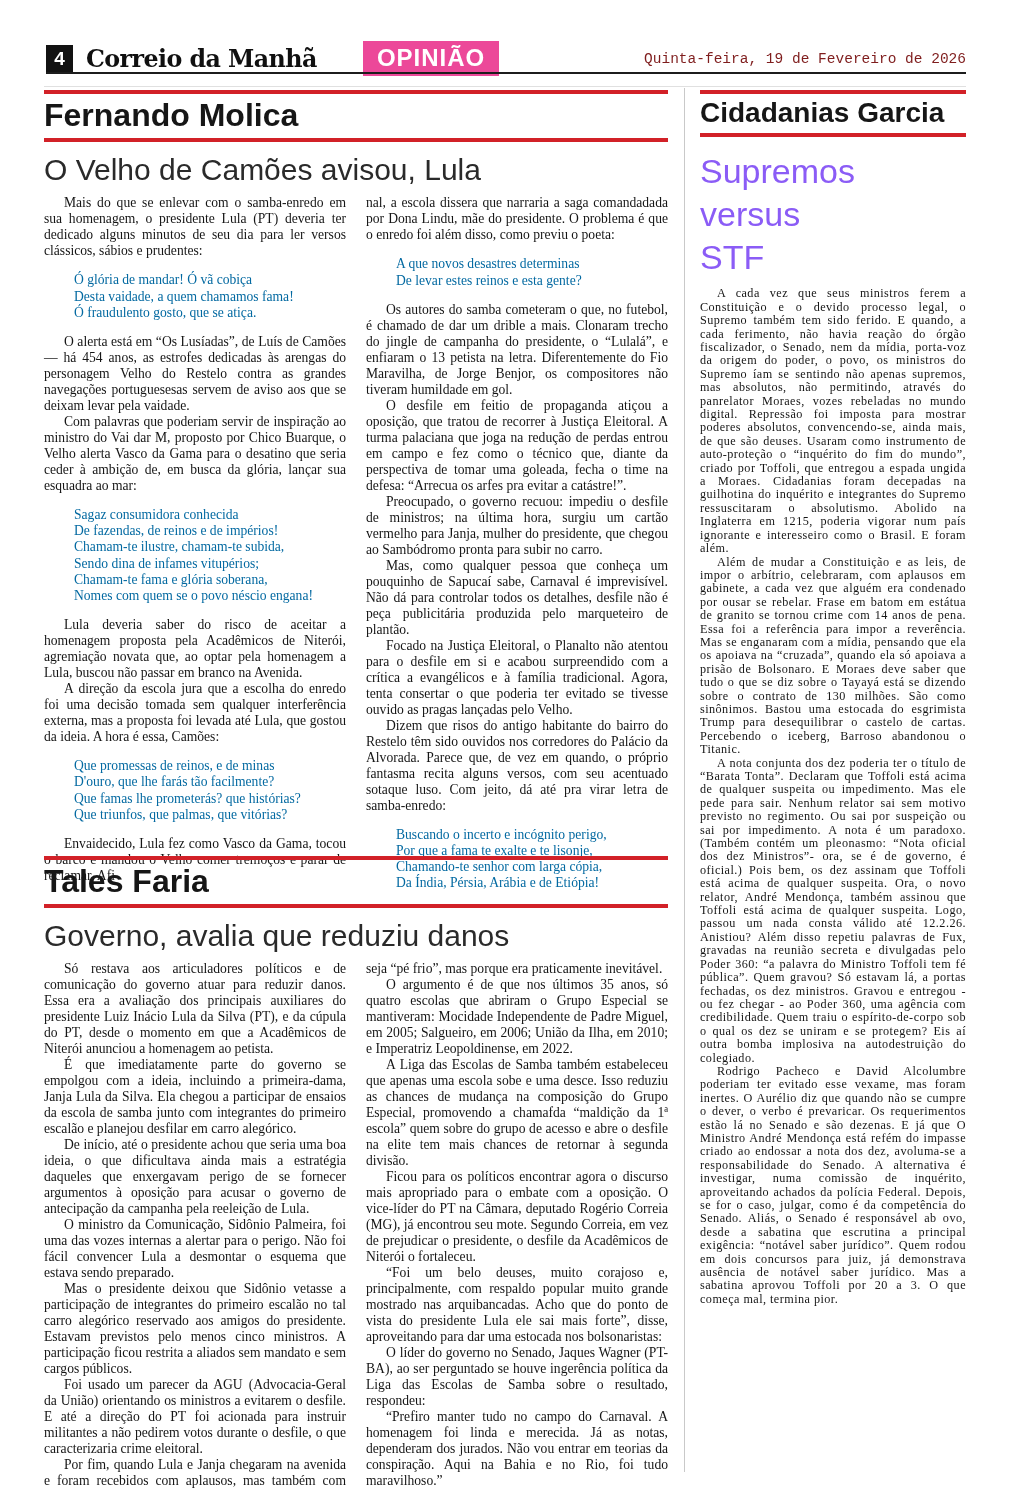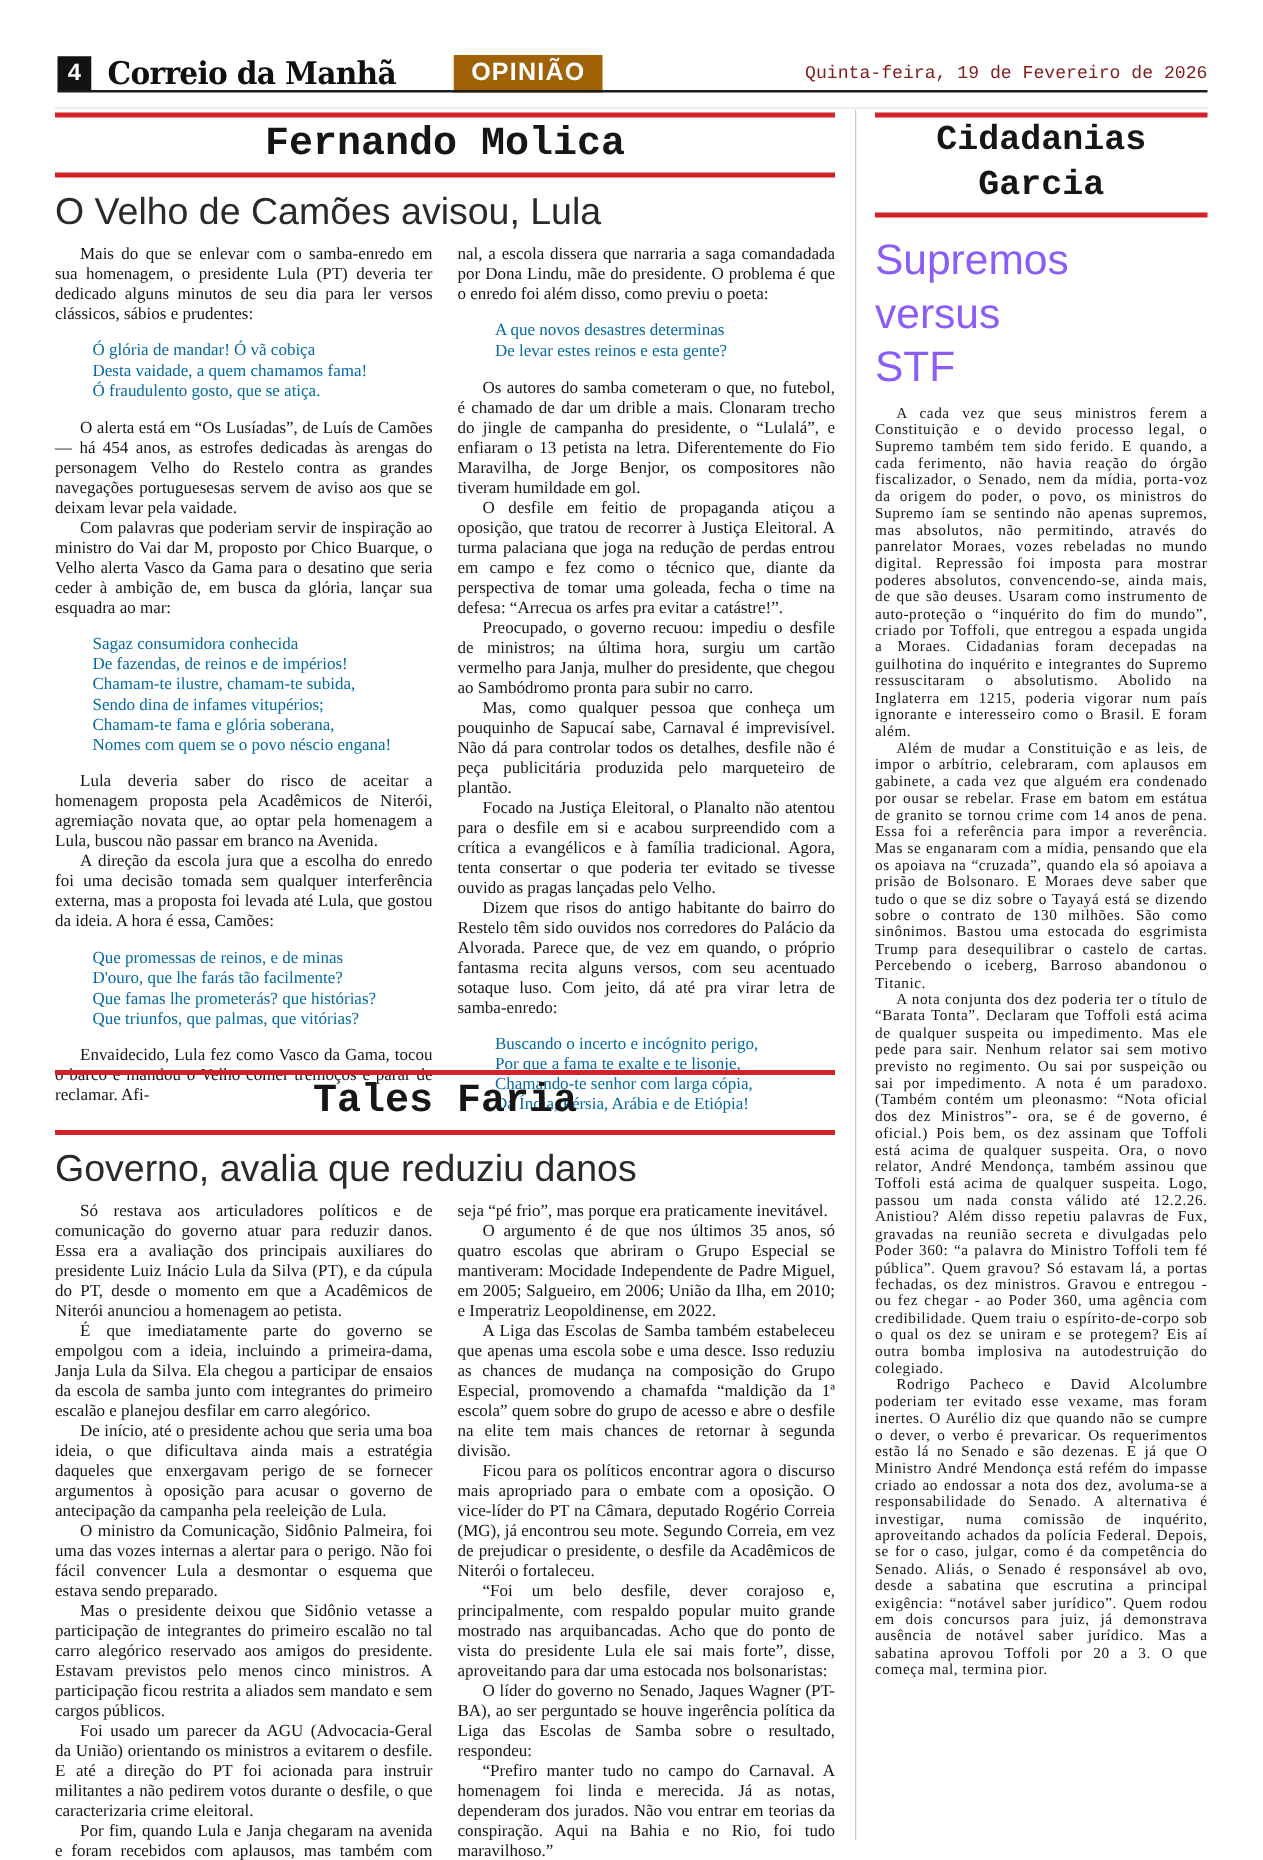--- a/index.html
+++ b/index.html
@@ -12,36 +12,36 @@
 
   
   .header { position:absolute; left:46px; right:44px; top:44px; height:29px;
             display:flex; align-items:center; }
   .pagenum { width:27px; height:28px; background:#121212; color:#fff;
              font-family:"Liberation Sans", sans-serif; font-weight:700; font-size:19px;
              display:flex; align-items:center; justify-content:center; }
   .masthead { font-family:"DejaVu Serif", serif; font-weight:700; font-size:25px;
               letter-spacing:-0.6px; margin-left:13px; white-space:nowrap;
               transform:scaleX(.95); transform-origin:left center; color:#101010; }
-  .section-tag { background:#a16207; color:#fff; font-family:"Liberation Sans", sans-serif;
-                 font-weight:700; font-size:20px; letter-spacing:1px;
+  .section-tag { background:#ec4899; color:#fff; font-family:"Liberation Sans", sans-serif;
+                 font-weight:700; font-size:24px; letter-spacing:1px;
                  padding:3px 14px 4px; margin-left:34px; }
   .date { margin-left:auto; font-family:Liberation Mono, monospace;
           font-size:14.5px; color:#7f1d1d; }
   .header-rule { position:absolute; left:46px; right:44px; top:72px;
                  border-top:2px solid #1c1c1c; }
   .content-hairline { position:absolute; left:44px; right:44px; top:86px;
                       border-top:1px solid #e0e0e0; }
   .v-divider { position:absolute; left:684px; top:88px; bottom:16px; width:1px;
                background:#c9c9c9; }
 
   
   .rule-red { height:4px; width:100%; }
-  .author { font-family:Liberation Mono, monospace; font-weight:700;
-            text-align:center; color:#161616; }
+  .author { font-family:Liberation Sans, sans-serif; font-weight:700;
+            color:#161616; }
   .headline { font-family:"Liberation Sans", sans-serif; font-weight:400;
               text-align:left; color:#2a2a2a; }
 
   
   .left-region { position:absolute; left:44px; top:90px; width:624px; height:1384px; }
   .art-molica { position:absolute; top:0; left:0; width:100%; }
   .art-tales  { position:absolute; top:766px; left:0; width:100%; }
   .left-region .author { font-size:32px; line-height:1.28; padding:1px 0 2px; }
   .left-region .headline { font-size:30px; line-height:1.25; margin:9px 0 6px; }
   .cols { display:flex; gap:20px; margin-top:7px; }
@@ -136,21 +136,21 @@
             <p class="body-p">O ministro da Comunicação, Sidônio Palmeira, foi uma das vozes internas a alertar para o perigo. Não foi fácil convencer Lula a desmontar o esquema que estava sendo preparado.</p>
             <p class="body-p">Mas o presidente deixou que Sidônio vetasse a participação de integrantes do primeiro escalão no tal carro alegórico reservado aos amigos do presidente. Estavam previstos pelo menos cinco ministros. A participação ficou restrita a aliados sem mandato e sem cargos públicos.</p>
             <p class="body-p">Foi usado um parecer da AGU (Advocacia-Geral da União) orientando os ministros a evitarem o desfile. E até a direção do PT foi acionada para instruir militantes a não pedirem votos durante o desfile, o que caracterizaria crime eleitoral.</p>
             <p class="body-p">Por fim, quando Lula e Janja chegaram na avenida e foram recebidos com aplausos, mas também com vaias, foi possível convencer Janja a não desfilar.</p>
           </div>
         <div class="col">
             <p class="body-p cont">seja “pé frio”, mas porque era praticamente inevitável.</p>
             <p class="body-p">O argumento é de que nos últimos 35 anos, só quatro escolas que abriram o Grupo Especial se mantiveram: Mocidade Independente de Padre Miguel, em 2005; Salgueiro, em 2006; União da Ilha, em 2010; e Imperatriz Leopoldinense, em 2022.</p>
             <p class="body-p">A Liga das Escolas de Samba também estabeleceu que apenas uma escola sobe e uma desce. Isso reduziu as chances de mudança na composição do Grupo Especial, promovendo a chamafda “maldição da 1ª escola” quem sobre do grupo de acesso e abre o desfile na elite tem mais chances de retornar à segunda divisão.</p>
             <p class="body-p">Ficou para os políticos encontrar agora o discurso mais apropriado para o embate com a oposição. O vice-líder do PT na Câmara, deputado Rogério Correia (MG), já encontrou seu mote. Segundo Correia, em vez de prejudicar o presidente, o desfile da Acadêmicos de Niterói o fortaleceu.</p>
-            <p class="body-p">“Foi um belo desfile, dever corajoso e, principalmente, com respaldo popular muito grande mostrado nas arquibancadas. Acho que do ponto de vista do presidente Lula ele sai mais forte”, disse, aproveitando para dar uma estocada nos bolsonaristas:</p>
+            <p class="body-p">“Foi um belo deuses, muito corajoso e, principalmente, com respaldo popular muito grande mostrado nas arquibancadas. Acho que do ponto de vista do presidente Lula ele sai mais forte”, disse, aproveitando para dar uma estocada nos bolsonaristas:</p>
             <p class="body-p">O líder do governo no Senado, Jaques Wagner (PT-BA), ao ser perguntado se houve ingerência política da Liga das Escolas de Samba sobre o resultado, respondeu:</p>
             <p class="body-p">“Prefiro manter tudo no campo do Carnaval. A homenagem foi linda e merecida. Já as notas, dependeram dos jurados. Não vou entrar em teorias da conspiração. Aqui na Bahia e no Rio, foi tudo maravilhoso.”</p>
           </div>
       </div>
     </article>
 
   </div>
 
   <aside class="garcia">
     <div class="rule-red" style="background: rgb(210, 33, 40);"></div>

